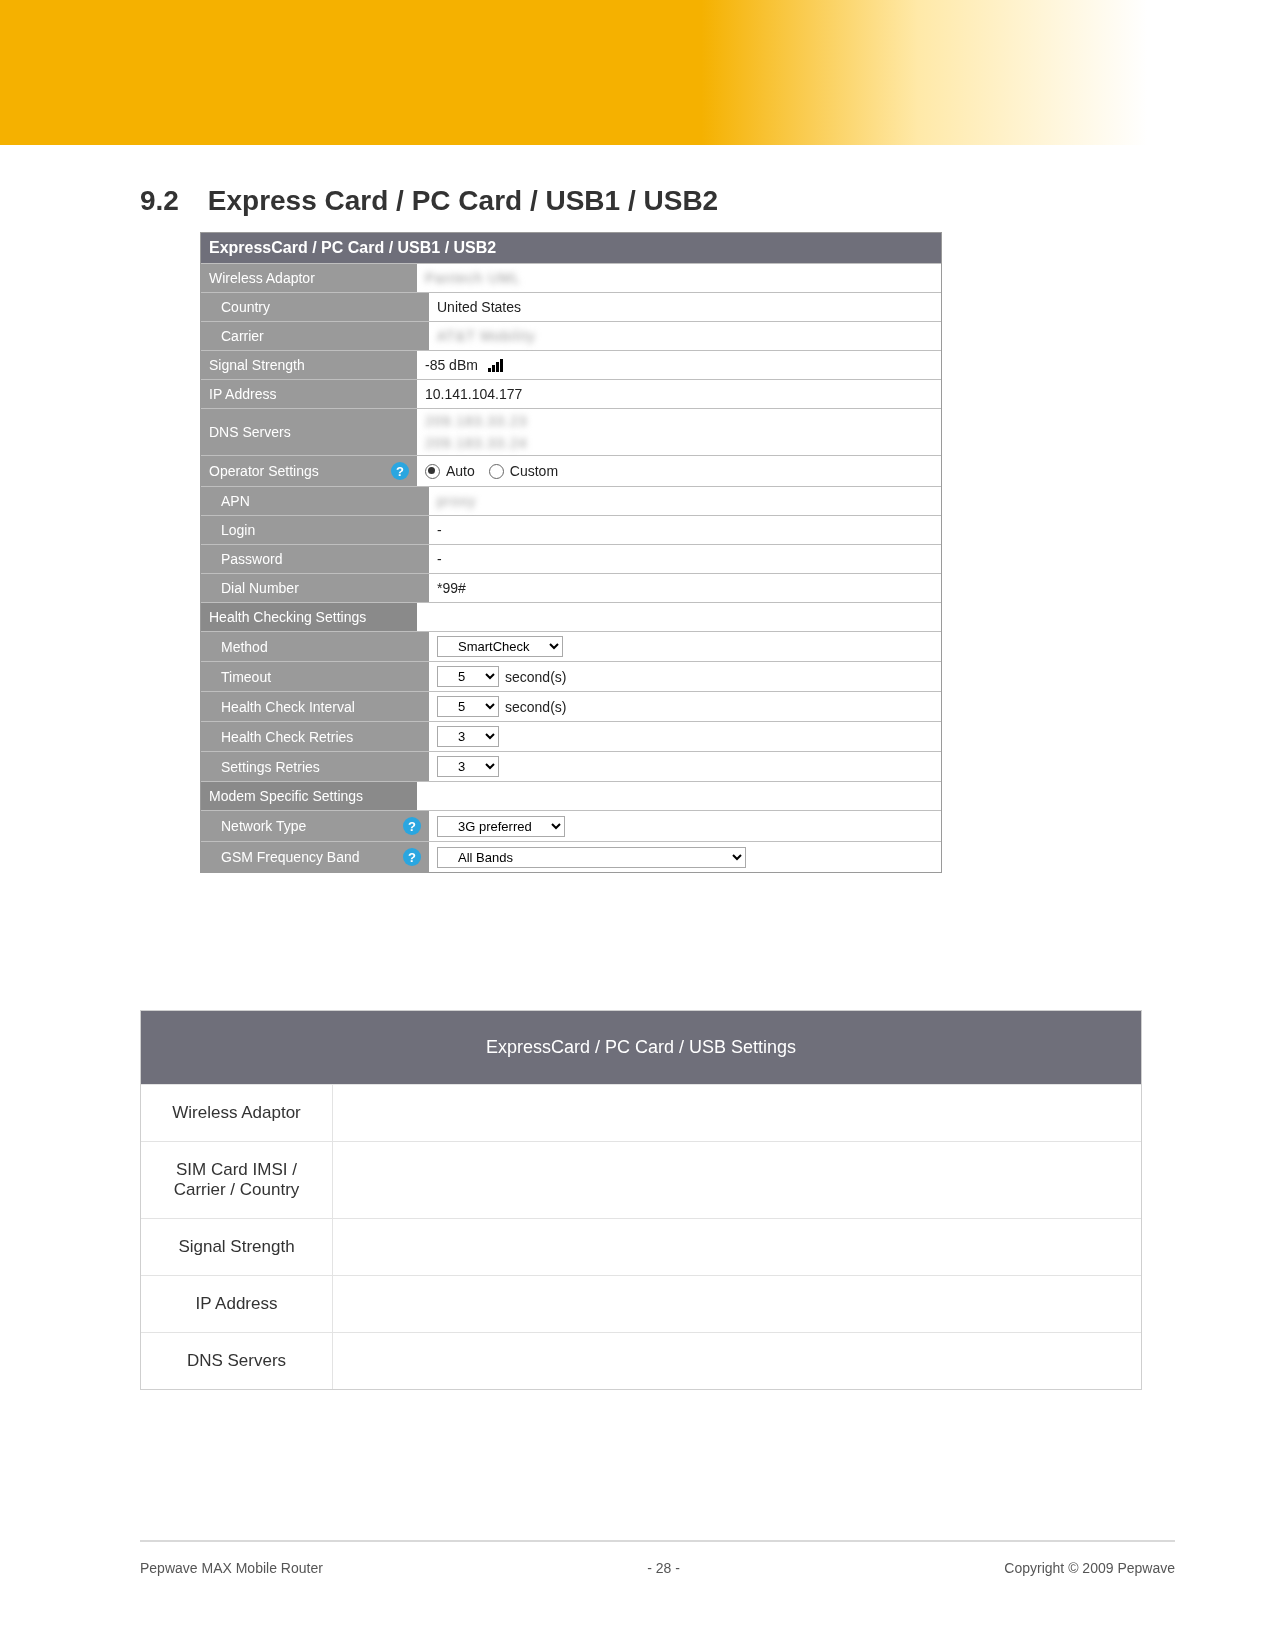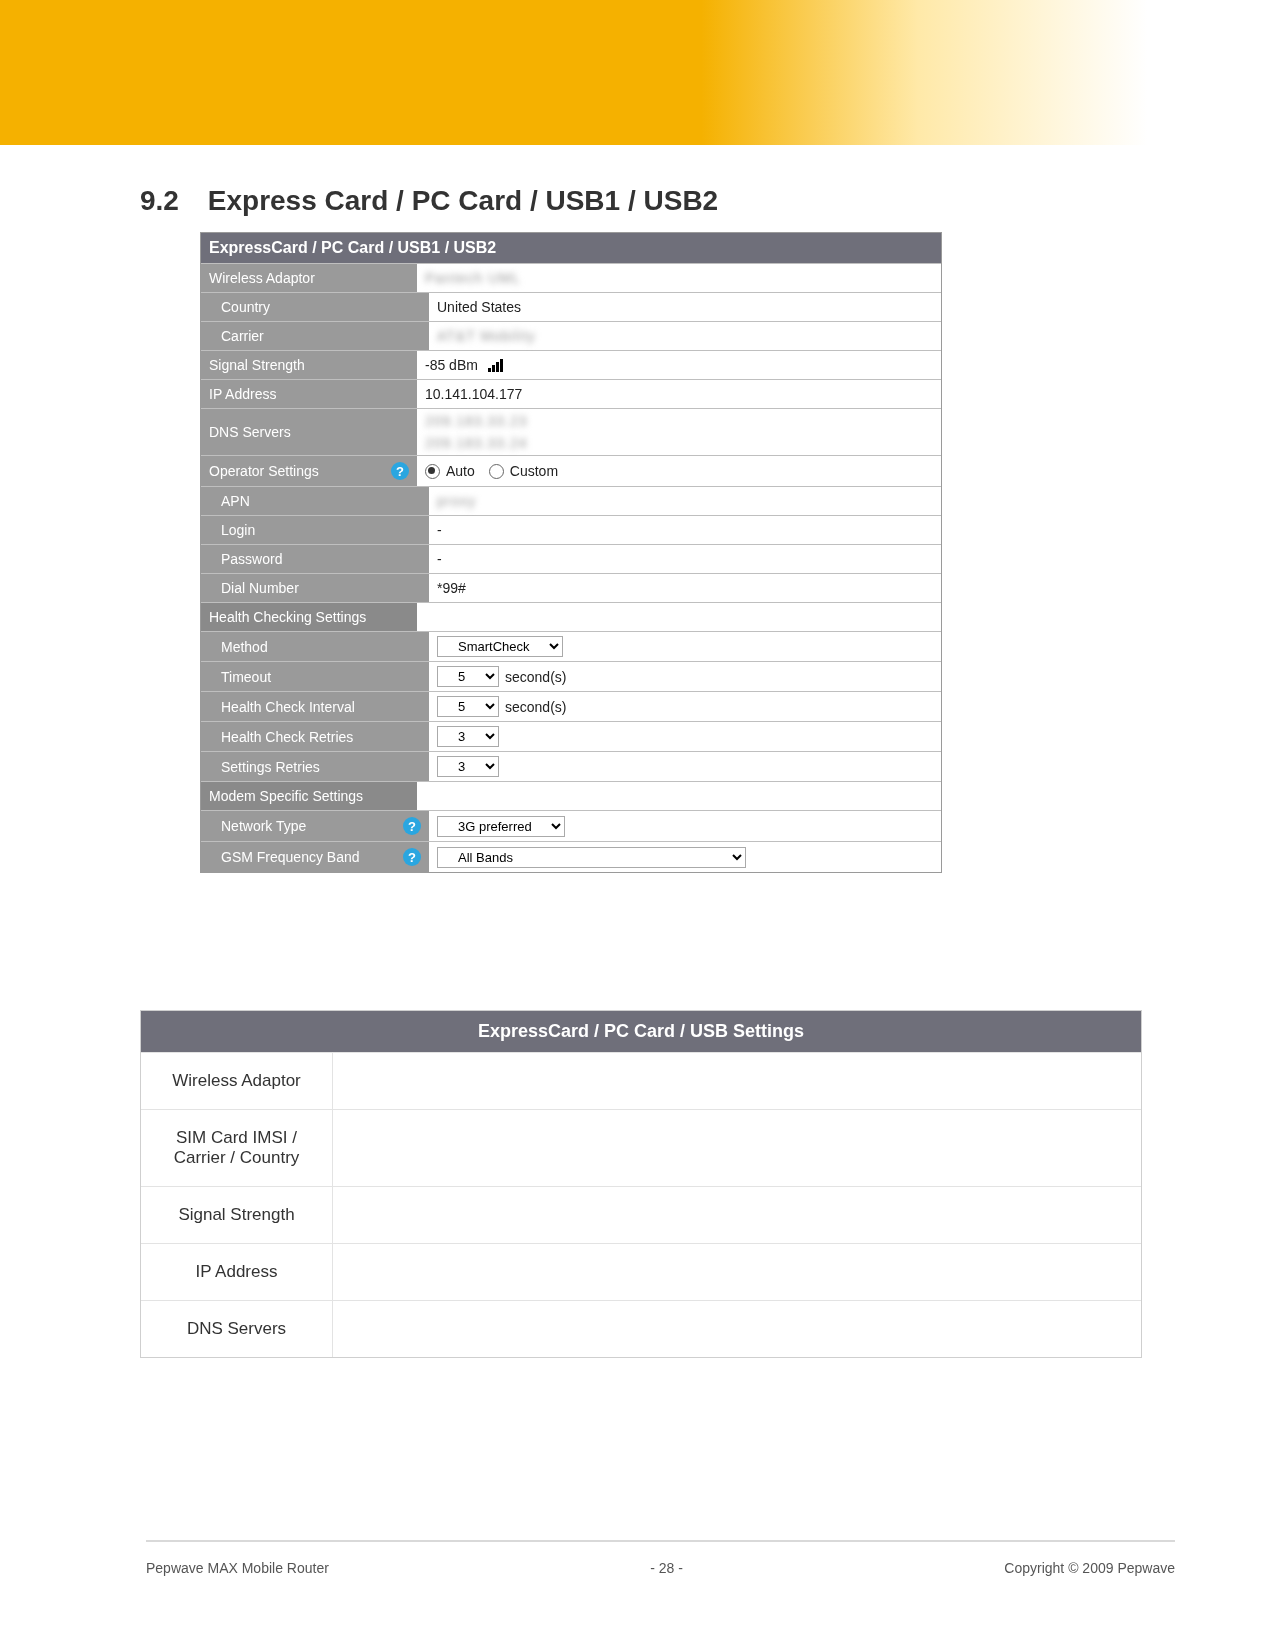--- a/index.html
+++ b/index.html
@@ -19,26 +19,26 @@
   .lab .q{margin-left:auto;width:18px;height:18px;border-radius:9px;background:#2aa6e0;color:#fff;
     font-size:13px;font-weight:bold;display:flex;align-items:center;justify-content:center;}
   .val{flex:1;background:#fff;padding:4px 8px;font-size:14px;display:flex;align-items:center;gap:6px;color:#222;}
   .blur{filter:blur(3px);color:#999;letter-spacing:1px;}
   .sig-bars{display:inline-flex;align-items:flex-end;gap:1px;margin-left:4px;}
   .sig-bars span{width:3px;background:#000;display:inline-block;}
   .radio{appearance:none;width:13px;height:13px;border:1px solid #666;border-radius:50%;display:inline-block;position:relative;}
   .radio.checked::after{content:"";position:absolute;left:2px;top:2px;width:7px;height:7px;border-radius:50%;background:#333;}
   select{font-size:13px;font-family:inherit;background:#fff;border:1px solid #aaa;padding:1px 16px;}
   .desc{position:absolute;left:140px;top:1010px;width:1000px;border:1px solid #cfcfcf;border-collapse:collapse;}
-  .desc-title{background:#6f6f7a;color:#fff;text-align:center;font-weight:bold;font-size:18px;padding:10px;}
+  .desc-title{background:#6f6f7a;color:#fff;text-align:center;font-weight:normal;font-size:18px;padding:26px;}
   .drow{display:flex;border-top:1px solid #e3e3e3;}
   .dl{flex:0 0 175px;text-align:center;padding:18px 8px;font-size:17px;border-right:1px solid #e3e3e3;}
   .dr{flex:1;padding:18px 8px;}
   .footer{position:absolute;left:140px;right:100px;top:1540px;border-top:2px solid #d9d9d9;padding-top:18px;
-    display:flex;justify-content:space-between;font-size:14px;color:#555;margin-left:6px;}
+    display:flex;justify-content:space-between;font-size:14px;color:#555;}
 </style>
 </head>
 <body>
 
 <div class="banner"></div>
 
 <div class="heading">
   <span class="num">9.2</span>
   <span>Express Card / PC Card / USB1 / USB2</span>
 </div>

